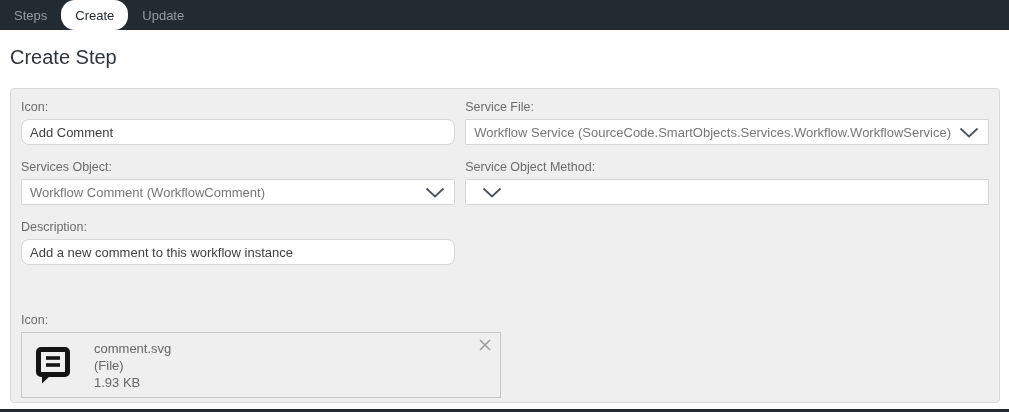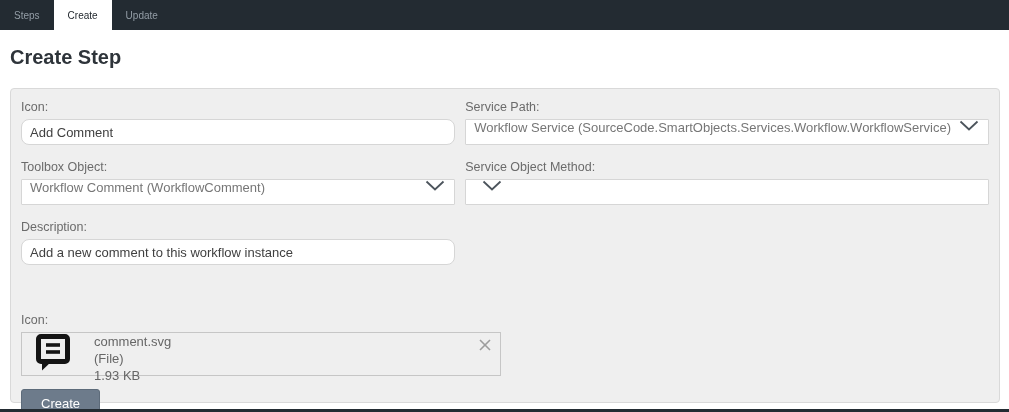--- a/index.html
+++ b/index.html
@@ -30,33 +30,34 @@
   }
   
   .tabbar{
     position:absolute;top:0;left:0;width:100%;height:30px;
     background:var(--tabbar);
     display:flex;align-items:stretch;
   }
   .tab{
     display:flex;align-items:center;
     padding:0 14px;
-    font-size:10px;
+    font-size:13px;
     color:var(--tab-inactive-text);
     cursor:pointer;
     white-space:nowrap;
+    border-radius:14px;
   }
   .tab.active{
     background:#ffffff;
     color:var(--tab-active-text);
   }
   
   .page-title{
     position:absolute;top:46px;left:10px;
-    font-size:20px;font-weight:700;
+    font-size:20px;font-weight:400;
     color:var(--heading);
   }
   
   .panel{
     position:absolute;top:88px;left:10px;
     width:990px;height:315px;
     background:var(--panel-bg);
     border:1px solid var(--panel-border);
     border-radius:4px;
     padding:11px 10px 10px 10px;
@@ -78,43 +79,43 @@
     display:block;width:100%;height:26px;
     background:#ffffff;
     border:1px solid var(--input-border);
     padding:0 8px;
     font-family:"Liberation Sans", sans-serif;
     font-size:13px;
     color:var(--input-text);
     border-radius:8px;
   }
   .selectbox{
-    display:flex;justify-content:space-between;
+    display:flex;align-items:center;justify-content:space-between;
     width:100%;height:26px;
     background:#ffffff;
     border:1px solid var(--input-border);
     padding:0 9px 0 8px;
     font-size:13px;
     color:var(--select-text);
     border-radius:1px;
     cursor:pointer;
     white-space:nowrap;
     overflow:hidden;
   }
   .selectbox .sel-text{overflow:hidden;text-overflow:ellipsis;}
   .chev{flex:0 0 auto;margin-left:8px;display:block;}
   
   .icon-field{margin-top:17px;grid-column:1;}
   .filebox{
     position:relative;
-    width:100%;height:44px;
+    width:100%;height:66px;
     background:var(--panel-bg);
     border:1px solid var(--filebox-border);
-    display:flex;
-    padding:0 12px;
+    display:flex;align-items:center;
+    padding:10px 12px;
   }
   .file-glyph{flex:0 0 auto;display:block;}
   .file-meta{margin-left:22px;font-size:13px;color:#666;line-height:17px;}
   .file-remove{
     position:absolute;top:5px;right:8px;
     width:14px;height:14px;
     cursor:pointer;display:block;
   }
   
   .submit-row{margin-top:13px;}
@@ -150,31 +151,31 @@
 <div class="panel">
   <div class="grid">
 
     <div class="field">
       <label>Icon:</label>
       <input class="textbox" type="text" value="Add Comment" style="">
     </div>
 
 
     <div class="field">
-      <label>Service Path:</label>
+      <label>Service File:</label>
       <div class="selectbox">
         <span class="sel-text">Workflow Service (SourceCode.SmartObjects.Services.Workflow.WorkflowService)</span>
         <svg class="chev" width="20" height="11" viewBox="0 0 20 11">
           <polyline points="1.5,1.5 10,9.5 18.5,1.5" fill="none" stroke="#4c545c" stroke-width="1.8"></polyline>
         </svg>
       </div>
     </div>
 
     <div class="field">
-      <label>Toolbox Object:</label>
+      <label>Services Object:</label>
       <div class="selectbox">
         <span class="sel-text">Workflow Comment (WorkflowComment)</span>
         <svg class="chev" width="20" height="11" viewBox="0 0 20 11">
           <polyline points="1.5,1.5 10,9.5 18.5,1.5" fill="none" stroke="#4c545c" stroke-width="1.8"></polyline>
         </svg>
       </div>
     </div>
 
     <div class="field">
       <label>Service Object Method:</label>

